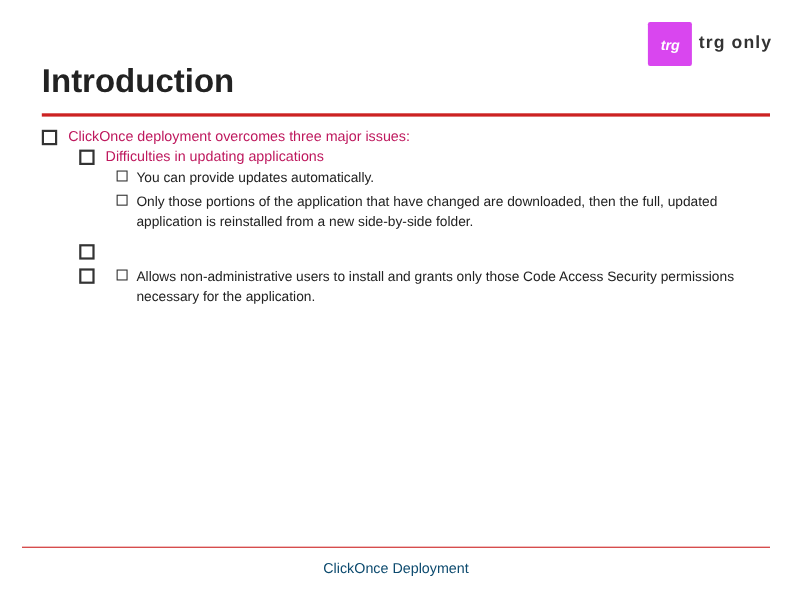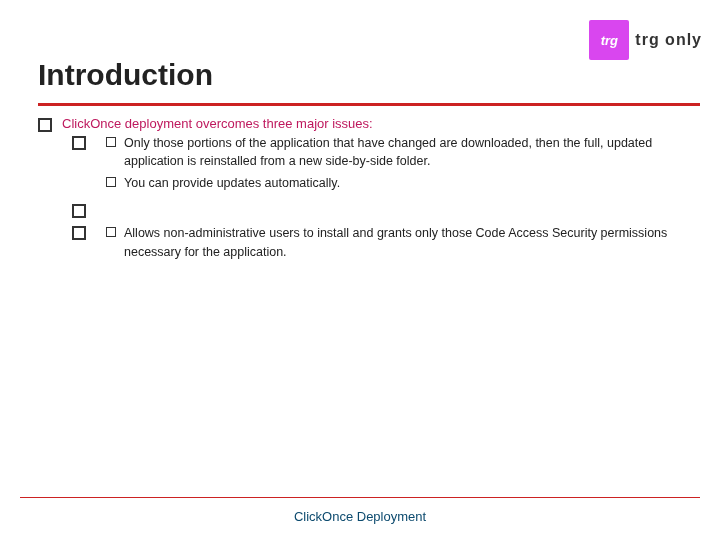--- a/index.html
+++ b/index.html
@@ -187,28 +187,29 @@
 
     <li>
       <span class="bullet-outer"></span>
       <div class="sub-section">
         <div class="sub-title">ClickOnce deployment overcomes three major issues:</div>
 
         <ul class="main-list" style="margin-left:10px;">
           <li>
             <span class="bullet-outer"></span>
             <div class="sub-section">
+              <div class="sub-title">Difficulties in updating applications</div>
               <ul class="sub-list">
                 <li>
                   <span class="bullet-inner"></span>
-                  <span class="sub-list-text">Only those portions of the application that have changed are downloaded, then the full, updated application is reinstalled from a new side-by-side folder.</span>
+                  <span class="sub-list-text">You can provide updates automatically.</span>
                 </li>
                 <li>
                   <span class="bullet-inner"></span>
-                  <span class="sub-list-text">You can provide updates automatically.</span>
+                  <span class="sub-list-text">Only those portions of the application that have changed are downloaded, then the full, updated application is reinstalled from a new side-by-side folder.</span>
                 </li>
               </ul>
             </div>
           </li>
 
           <li>
             <span class="bullet-outer"></span>
             <div class="sub-section">
             </div>
           </li>

